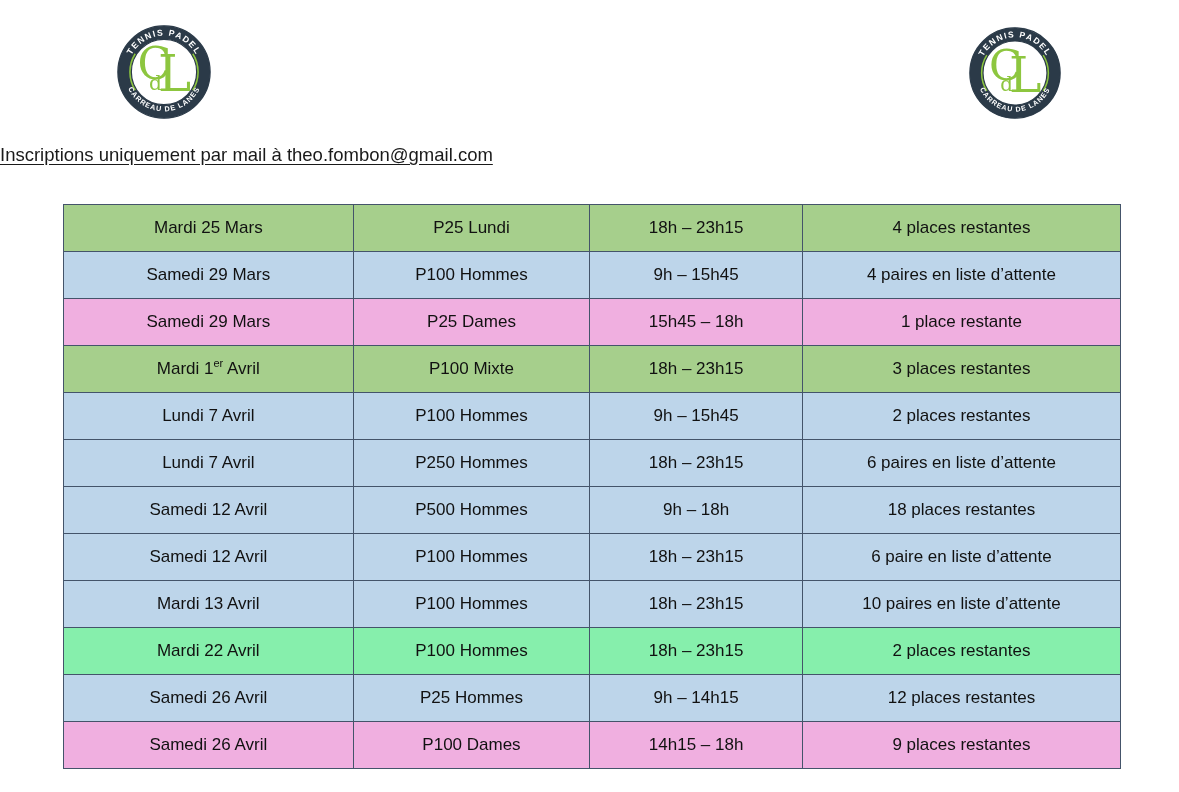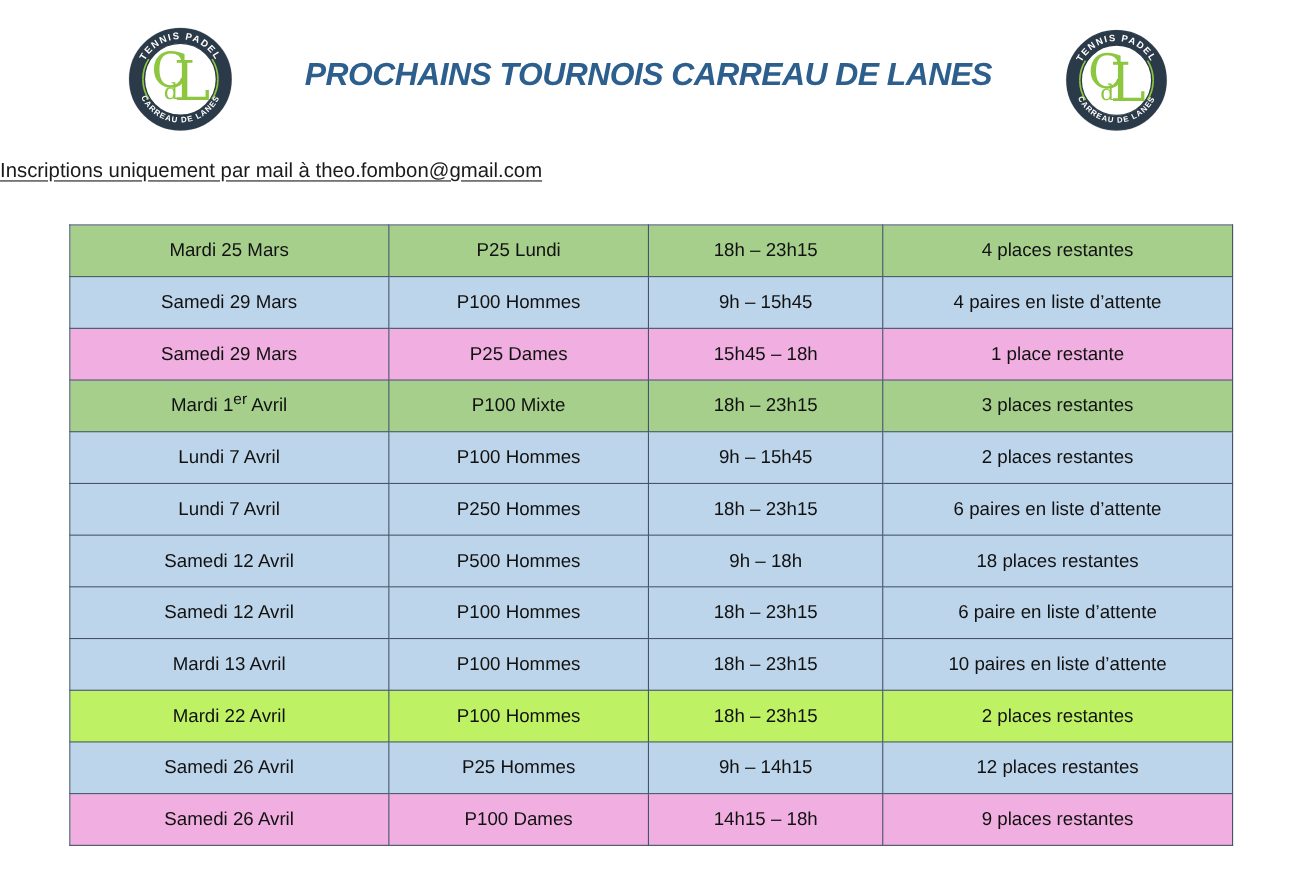--- a/index.html
+++ b/index.html
@@ -31,21 +31,21 @@
     position: absolute; left: 63px; top: 204px; width: 1058px;
     border-collapse: collapse; table-layout: fixed;
   }
   table.tournaments td {
     border: 1px solid #44546a;
     height: 47px;
     text-align: center; vertical-align: middle;
     font-size: 17px; color: #111111;
     padding: 0 4px;
   }
-  table.tournaments sup { font-size: 14px; vertical-align: super; line-height: 0; margin-top: 29px; }
+  table.tournaments sup { font-size: 11px; vertical-align: super; line-height: 0; margin-top: 29px; }
 </style>
 </head>
 <body>
 
 <div class="page">
 
   <div class="logo logo-left">
     <svg viewBox="0 0 100 100" width="96" height="96">
       <circle cx="50" cy="50" r="48.5" fill="#ffffff" stroke="#c9ced3" stroke-width="1"></circle>
       <circle cx="50" cy="50" r="41" fill="none" stroke="#2b3a48" stroke-width="14"></circle>
@@ -90,21 +90,20 @@
       </text>
       <text font-family="Liberation Sans, sans-serif" font-size="7.5" font-weight="bold" fill="#ffffff" letter-spacing="1">
         <textPath href="#arcBotR" startOffset="50%" text-anchor="middle">CARREAU DE LANES</textPath>
       </text>
       <text x="40" y="57" font-family="DejaVu Serif, serif" font-size="46" fill="#8dc63f" text-anchor="middle">C</text>
       <text x="61" y="70" font-family="DejaVu Serif, serif" font-size="52" fill="#8dc63f" text-anchor="middle">L</text>
       <text x="41" y="69" font-family="DejaVu Serif, serif" font-size="21" fill="#8dc63f" text-anchor="middle">d</text>
     </svg>
   </div>
 
-  <div class="title">PROCHAINS TOURNOIS CARREAU DE LANES</div>
   <div class="contact">Inscriptions uniquement par mail à theo.fombon@gmail.com</div>
 
   <table class="tournaments">
     <colgroup>
       <col style="width:27.4%">
         <col style="width:22.4%">
         <col style="width:20.1%">
         <col style="width:30.1%">
     </colgroup>
     <tbody>
@@ -155,21 +154,21 @@
           <td>P100 Hommes</td>
           <td>18h – 23h15</td>
           <td>6 paire en liste d’attente</td>
         </tr>
         <tr style="background: rgb(189, 213, 234);">
           <td>Mardi 13 Avril</td>
           <td>P100 Hommes</td>
           <td>18h – 23h15</td>
           <td>10 paires en liste d’attente</td>
         </tr>
-        <tr style="background: #bef264;">
+        <tr style="background: #86efac;">
           <td>Mardi 22 Avril</td>
           <td>P100 Hommes</td>
           <td>18h – 23h15</td>
           <td>2 places restantes</td>
         </tr>
         <tr style="background: rgb(189, 213, 234);">
           <td>Samedi 26 Avril</td>
           <td>P25 Hommes</td>
           <td>9h – 14h15</td>
           <td>12 places restantes</td>

